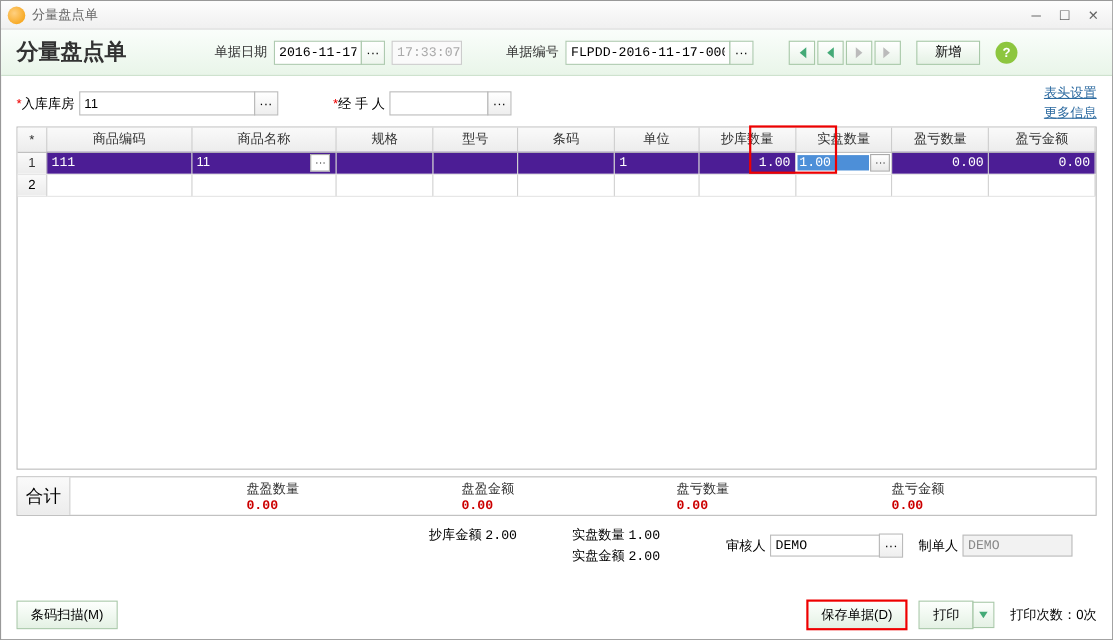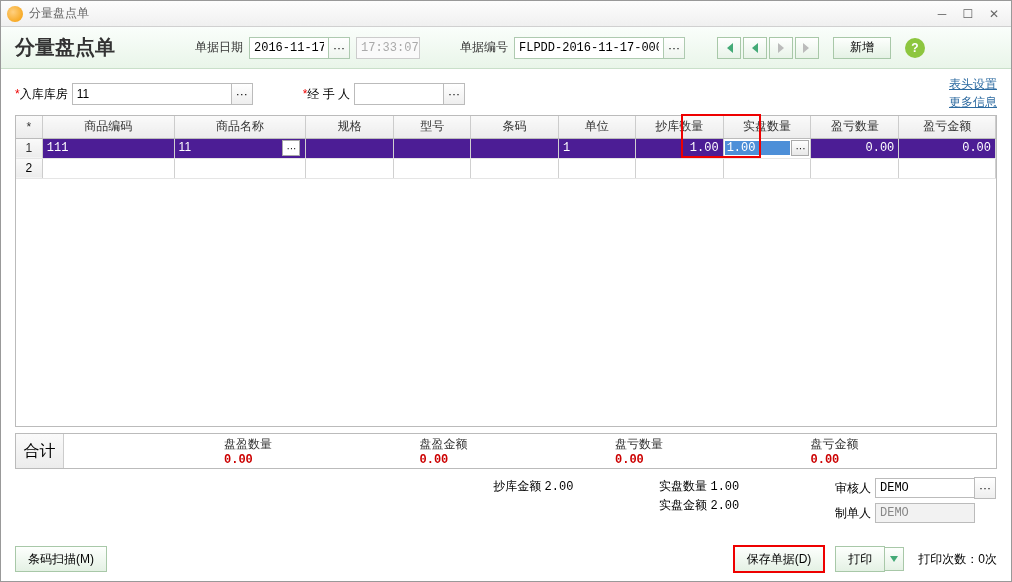--- a/index.html
+++ b/index.html
@@ -50,21 +50,21 @@
 
 .totals { margin: 6px 14px 0 14px; border:1px solid #bbb; height:36px; display:flex; }
 .totals-label { width:48px; border-right:1px solid #ccc; background:linear-gradient(#fafafa,#ececec); display:flex; align-items:center; justify-content:center; font-size:16px; }
 .totals-cell { flex:1; padding: 2px 10px; }
 .totals-cell .tlabel { color:#333; }
 .totals-cell .tval { color:#c00; font-family:"Courier New", monospace; font-weight:bold; }
 
 .summary { display:flex; padding: 8px 14px 4px 14px; }
 .summary-col { width: 170px; }
 .summary-line { line-height:18px; }
-.approver { margin-left:auto; display:flex; flex-direction:column; gap:4px; }
+.approver { margin-left:auto; display:flex; flex-direction:row; gap:4px; }
 .approver-row { display:flex; align-items:center; }
 .approver-label { width:46px; text-align:right; margin-right:4px; }
 .approver-input { width:100px; height:20px; border:1px solid #bbb; padding:0 4px; font-family:"Courier New", monospace; }
 .approver-input.ro { background:#f2f2f2; color:#888; }
 
 .footer { position:absolute; bottom:8px; left:14px; right:14px; display:flex; align-items:center; }
 .btn { height:19px; padding:12px 12px; border:1px solid #a8c8a8; background:linear-gradient(#fdfffd,#e4f1e4); cursor:pointer; display:inline-flex; align-items:center; }
 .btn.hl { border:2px solid #e00; }
 .dd-btn { width:20px; height:24px; border:1px solid #a8c8a8; background:linear-gradient(#fdfffd,#e4f1e4); margin-left:-1px; display:inline-flex; align-items:center; justify-content:center; cursor:pointer; }
 .foot-spacer { flex:1; }

